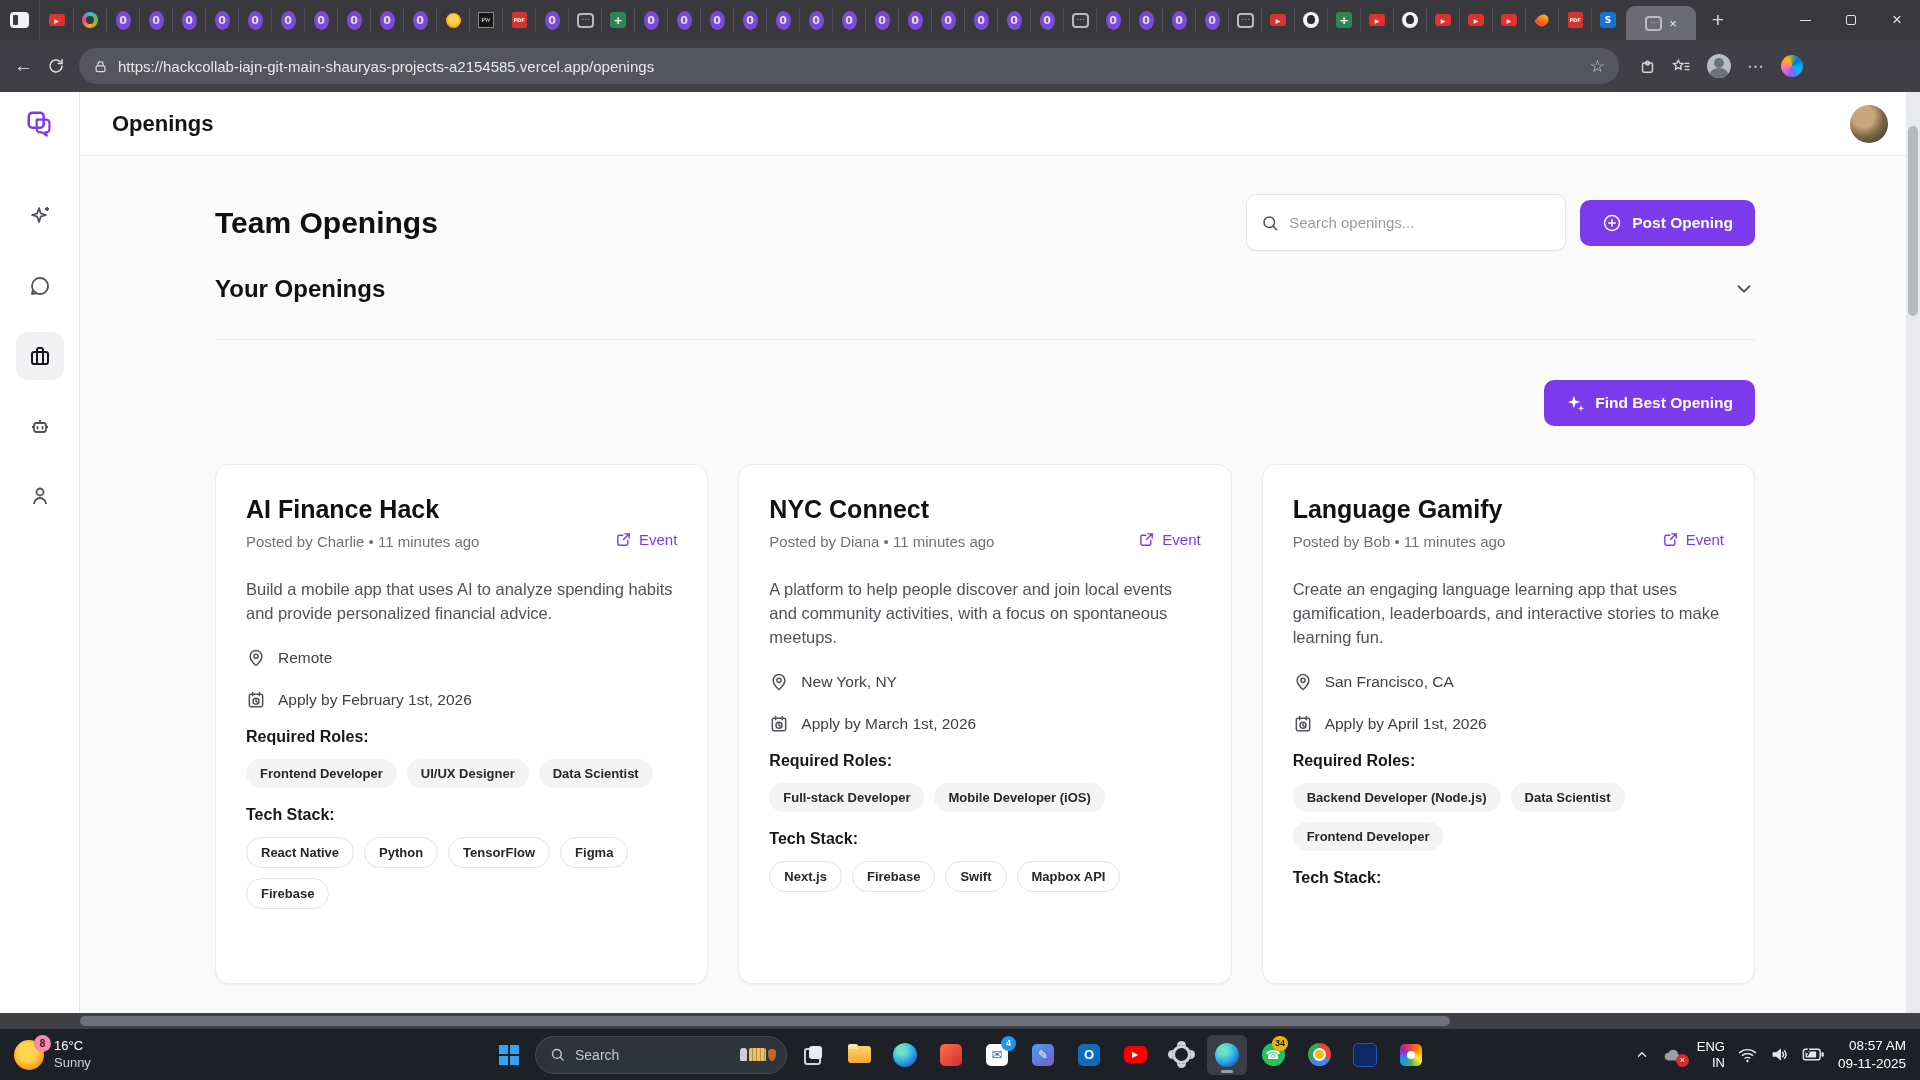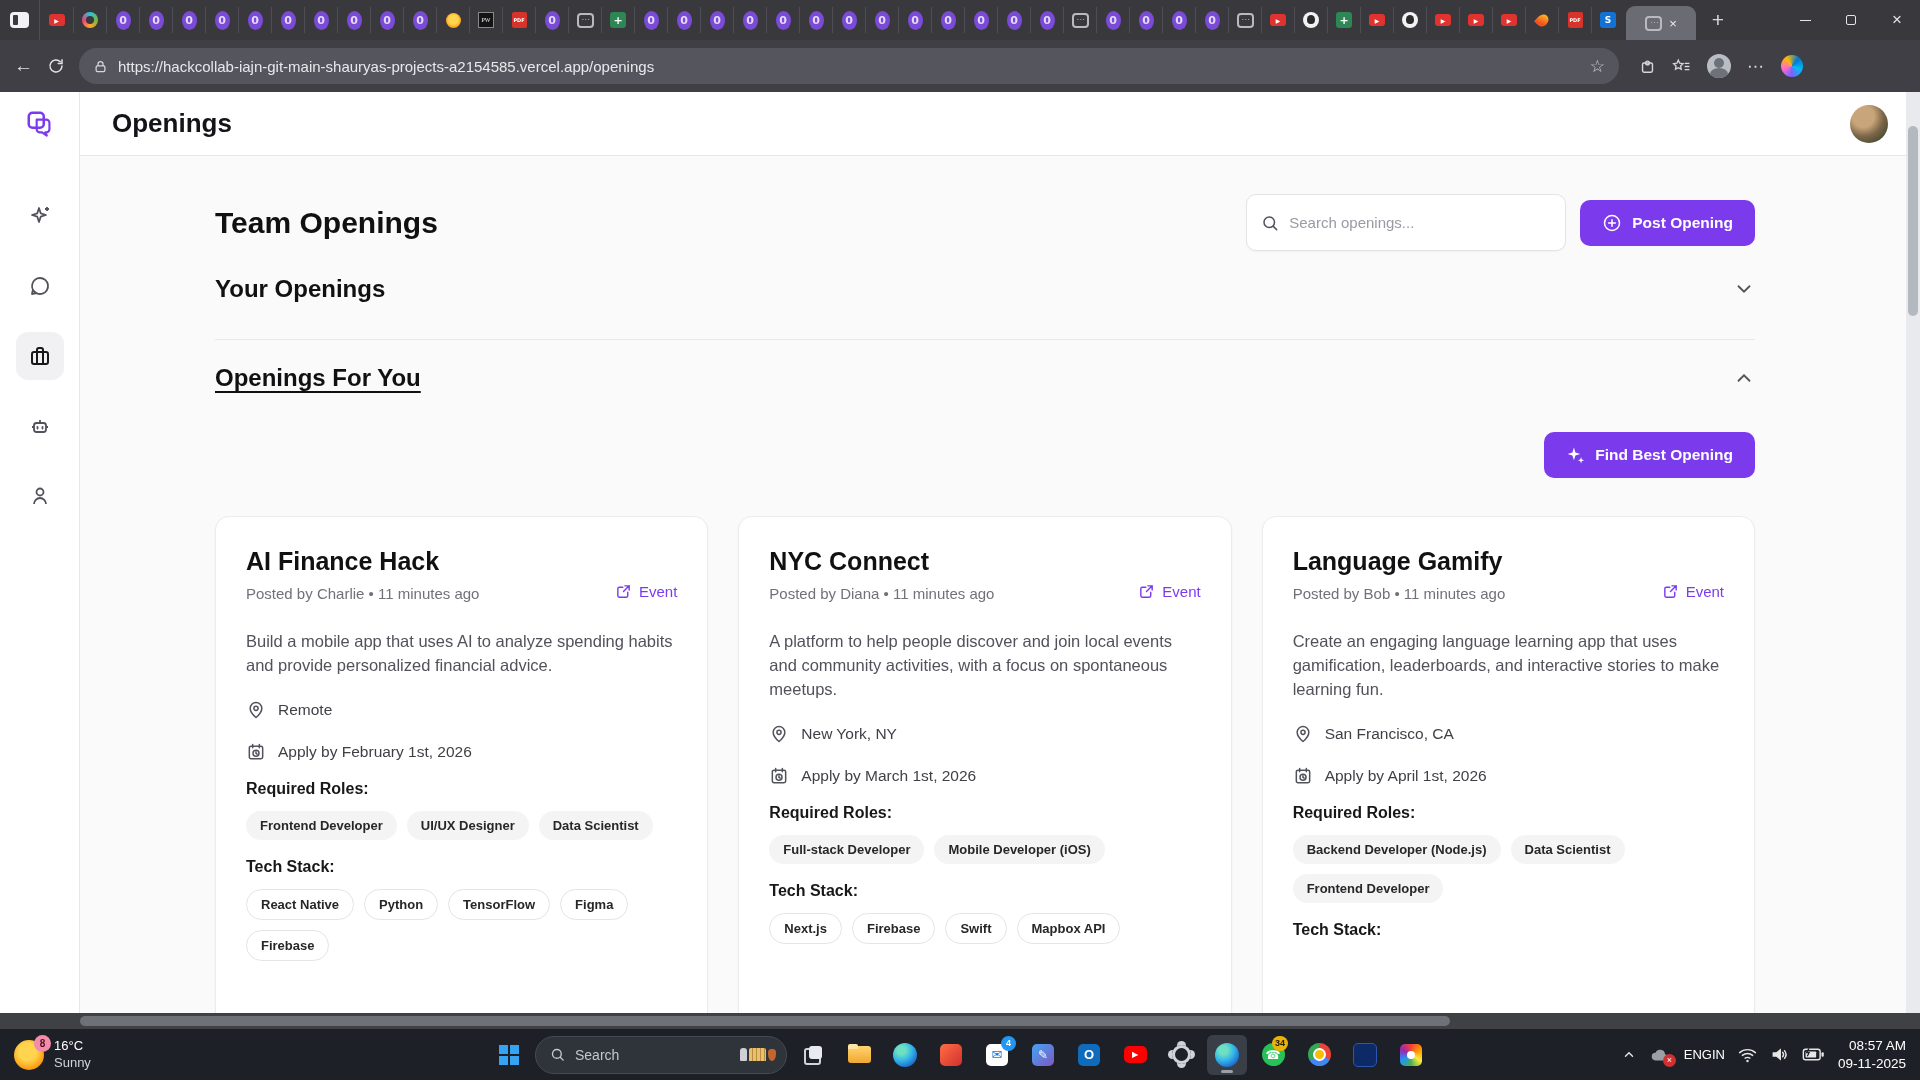--- a/index.html
+++ b/index.html
@@ -59,21 +59,21 @@
 
   
   .viewport{height:921px;display:flex;position:relative;background:#fafafa;flex:0 0 auto}
   .sidebar{width:80px;background:#fff;border-right:1px solid #e7e7ea;display:flex;flex-direction:column;align-items:center;flex:0 0 auto}
   .side-logo{height:64px;display:flex;align-items:center;justify-content:center;width:100%}
   .side-nav{display:flex;flex-direction:column;gap:22px;margin-top:36px;align-items:center}
   .side-item{width:48px;height:48px;border-radius:12px;display:flex;align-items:center;justify-content:center;color:#52525b}
   .side-item.active{background:#f1f1f3;color:#18181b}
   .main{flex:1;display:flex;flex-direction:column;min-width:0}
   .appheader{height:64px;background:#fff;border-bottom:1px solid #e7e7ea;display:flex;align-items:center;justify-content:space-between;padding:0 32px}
-  .appheader h1{font-size:26px;font-weight:bold;color:#141418}
+  .appheader h1{font-size:22px;font-weight:bold;color:#141418}
   .avatar-lg{width:38px;height:38px;border-radius:50%;background:radial-gradient(circle at 35% 30%,#c8a57a 0 30%,#7d6648 55%,#3f4a33 85%)}
 
   .page{flex:1;overflow:hidden;padding:38px 8px 0 135px}
   .page-inner{width:1540px}
   .titlerow{display:flex;align-items:center;justify-content:space-between}
   .pagetitle{font-size:30px;font-weight:bold;color:#111113}
   .titlectrl{display:flex;align-items:center;gap:14px}
   .searchbox{width:320px;height:57px;background:#fff;border:1px solid #e4e4e7;border-radius:10px;display:flex;align-items:center;padding:0 14px;gap:10px;box-shadow:0 1px 2px rgba(0,0,0,.04)}
   .searchbox input{border:none;outline:none;flex:1;font-size:15px;color:#3f3f46;background:transparent;font-family:"Liberation Sans",sans-serif}
   .searchbox input::placeholder{color:#9a9aa3}
@@ -147,21 +147,21 @@
   .icn-navy-app::before{content:"";width:22px;height:22px;border-radius:5px;background:#0d2a66;border:1px solid #2c56b0}
   .icn-photos::before{content:"";width:22px;height:22px;border-radius:5px;background:conic-gradient(#f44336,#ff9800,#ffeb3b,#4caf50,#2196f3,#9c27b0,#f44336)}
   .icn-photos::after{content:"";position:absolute;width:8px;height:8px;border-radius:50%;background:#fff}
   .tb-badge{position:absolute;top:1px;left:19px;min-width:15px;height:15px;border-radius:8px;background:#eab308;color:#1b1b1b;font-size:9px;font-weight:bold;display:flex;align-items:center;justify-content:center;padding:0 3px;z-index:2}
   .icn-mail .tb-badge{background:#2196f3;color:#fff;left:auto;right:1px}
   .tray{margin-left:auto;display:flex;align-items:center;gap:13px;padding-right:14px}
   .tray svg{display:block}
   .chev-up{color:#e6e6e6;font-size:13px}
   .onedrive{position:relative;display:flex}
   .od-badge{position:absolute;right:-5px;bottom:-3px;width:13px;height:13px;border-radius:50%;background:#d32f2f;color:#fff;font-size:9px;display:flex;align-items:center;justify-content:center}
-  .lang{display:flex;flex-direction:row;align-items:flex-end;font-size:13px;line-height:1.2}
+  .lang{display:flex;flex-direction:column;align-items:flex-end;font-size:13px;line-height:1.2}
   .clock{display:flex;flex-direction:column;align-items:flex-end;font-size:13.5px;line-height:1.3}
 </style>
 </head>
 <body>
 
 <div class="browser">
 
   <div class="tabbar">
     <div class="ws-btn">
       <span class="ws-glyph"></span>
@@ -432,26 +432,20 @@
           </div>
 
           <div class="secrow">
             <h3>Your Openings</h3>
             <svg width="22" height="22" viewBox="0 0 24 24" fill="none" stroke="#52525b" stroke-width="2" stroke-linecap="round">
                 <polyline points="6 9 12 15 18 9"></polyline>
               </svg>
           </div>
           <div class="divider"></div>
 
-          <div class="secrow">
-            <h3 class="u">Openings For You</h3>
-            <svg width="22" height="22" viewBox="0 0 24 24" fill="none" stroke="#52525b" stroke-width="2" stroke-linecap="round">
-                <polyline points="6 15 12 9 18 15"></polyline>
-              </svg>
-          </div>
 
           <div class="findrow">
             <button class="btn-primary">
               <svg width="19" height="19" viewBox="0 0 24 24" fill="#fff">
                   <path d="M10 2l1.9 6.1L18 10l-6.1 1.9L10 18l-1.9-6.1L2 10l6.1-1.9z"></path>
                   <path d="M19 14l1 3 3 1-3 1-1 3-1-3-3-1 3-1z"></path>
                 </svg>
               <span>Find Best Opening</span>
             </button>
           </div>

